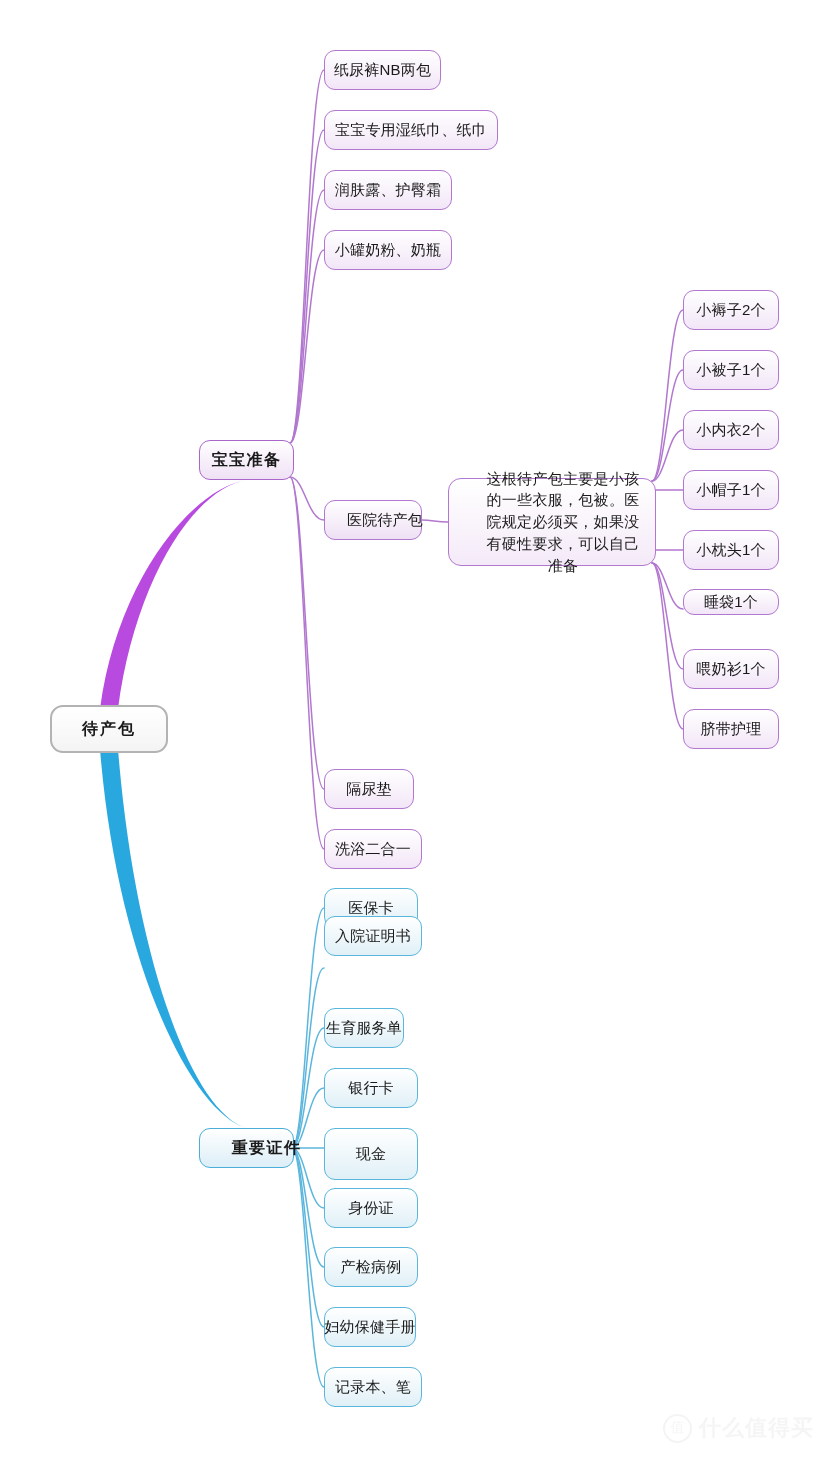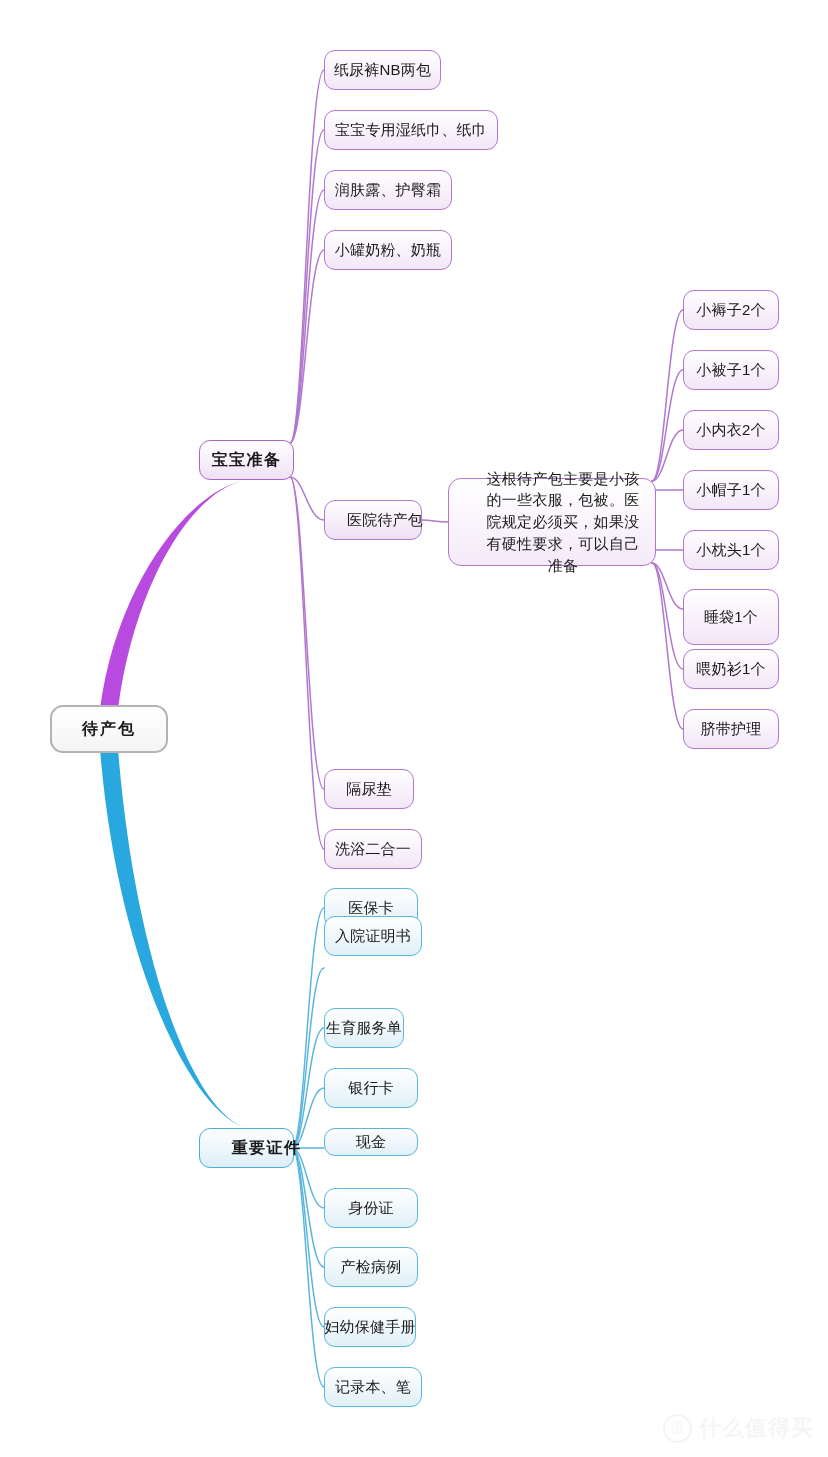--- a/index.html
+++ b/index.html
@@ -160,29 +160,29 @@
       <div class="node purple" style="left: 324px; top: 230px; width: 128px; height: 40px;">小罐奶粉、奶瓶</div>
       <div class="node purple-mid" style="left: 324px; top: 500px; width: 98px; height: 40px; padding-left: 24px;">医院待产包</div>
       <div class="node purple" style="left: 324px; top: 769px; width: 90px; height: 40px;">隔尿垫</div>
       <div class="node purple" style="left: 324px; top: 829px; width: 98px; height: 40px;">洗浴二合一</div>
       <div class="node note" style="left: 448px; top: 478px; width: 208px; height: 88px; padding-left: 32px;">这根待产包主要是小孩的一些衣服，包被。医院规定必须买，如果没有硬性要求，可以自己准备</div>
       <div class="node purple" style="left: 683px; top: 290px; width: 96px; height: 40px;">小褥子2个</div>
       <div class="node purple" style="left: 683px; top: 350px; width: 96px; height: 40px;">小被子1个</div>
       <div class="node purple" style="left: 683px; top: 410px; width: 96px; height: 40px;">小内衣2个</div>
       <div class="node purple" style="left: 683px; top: 470px; width: 96px; height: 40px;">小帽子1个</div>
       <div class="node purple" style="left: 683px; top: 530px; width: 96px; height: 40px;">小枕头1个</div>
-      <div class="node purple" style="left: 683px; top: 589px; width: 96px; height: 56px;">睡袋1个</div>
+      <div class="node purple" style="left: 683px; top: 589px; width: 96px; height: 26px;">睡袋1个</div>
       <div class="node purple" style="left: 683px; top: 649px; width: 96px; height: 40px;">喂奶衫1个</div>
       <div class="node purple" style="left: 683px; top: 709px; width: 96px; height: 40px;">脐带护理</div>
       <div class="node blue-main" style="left: 199px; top: 1128px; width: 95px; height: 40px;">重要证件</div>
       <div class="node blue" style="left: 324px; top: 888px; width: 94px; height: 40px;">医保卡</div>
       <div class="node blue" style="left: 324px; top: 916px; width: 98px; height: 40px;">入院证明书</div>
       <div class="node blue" style="left: 324px; top: 1008px; width: 80px; height: 40px;">生育服务单</div>
       <div class="node blue" style="left: 324px; top: 1068px; width: 94px; height: 40px;">银行卡</div>
-      <div class="node blue" style="left: 324px; top: 1128px; width: 94px; height: 28px;">现金</div>
+      <div class="node blue" style="left: 324px; top: 1128px; width: 94px; height: 52px;">现金</div>
       <div class="node blue" style="left: 324px; top: 1188px; width: 94px; height: 40px;">身份证</div>
       <div class="node blue" style="left: 324px; top: 1247px; width: 94px; height: 40px;">产检病例</div>
       <div class="node blue" style="left: 324px; top: 1307px; width: 92px; height: 40px;">妇幼保健手册</div>
       <div class="node blue" style="left: 324px; top: 1367px; width: 98px; height: 40px;">记录本、笔</div>
       <div class="node root" style="left: 50px; top: 705px; width: 118px; height: 48px;">待产包</div>
     </div>
   <div id="watermark">
     <div class="wm-badge">值</div>
     <div class="wm-text">什么值得买</div>
   </div>

